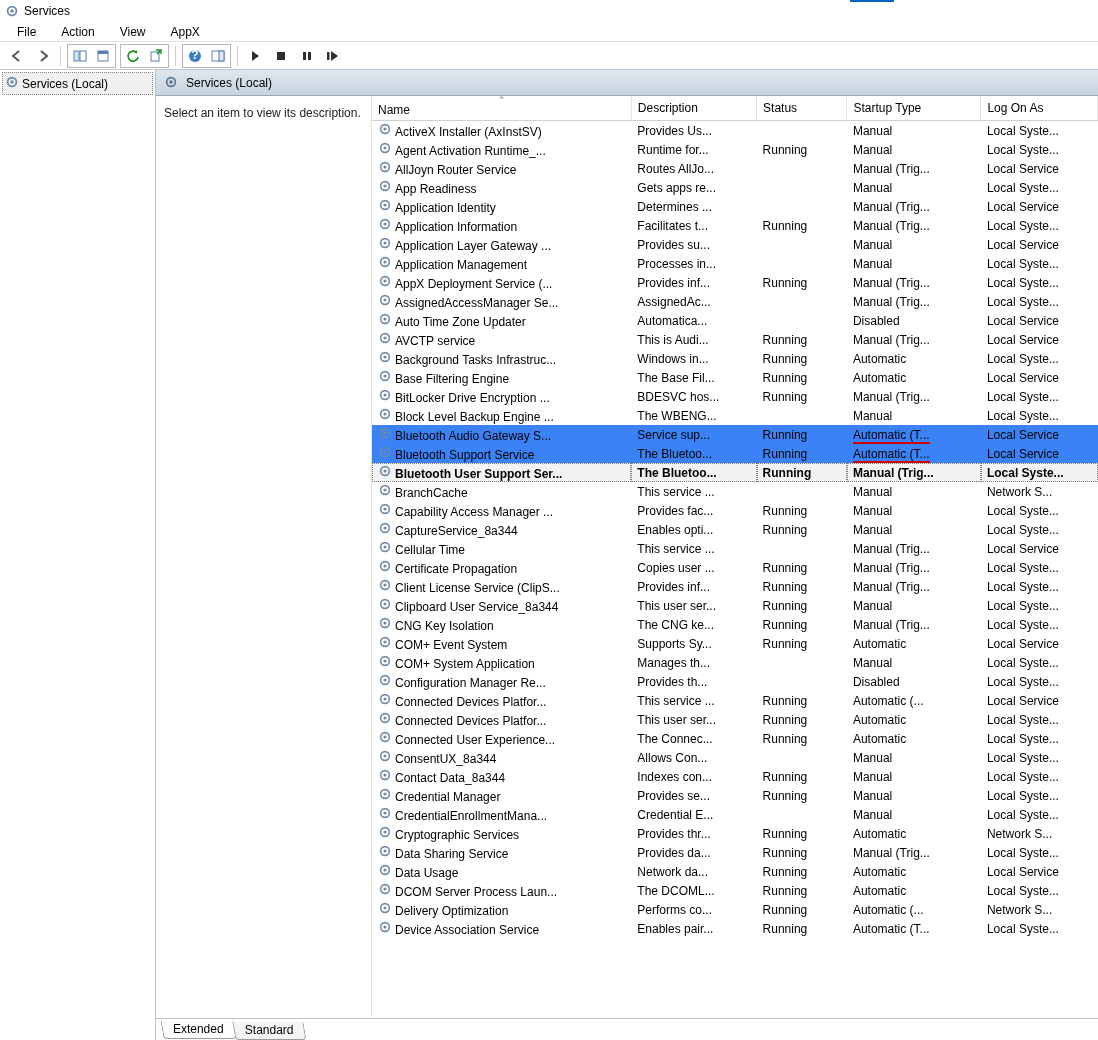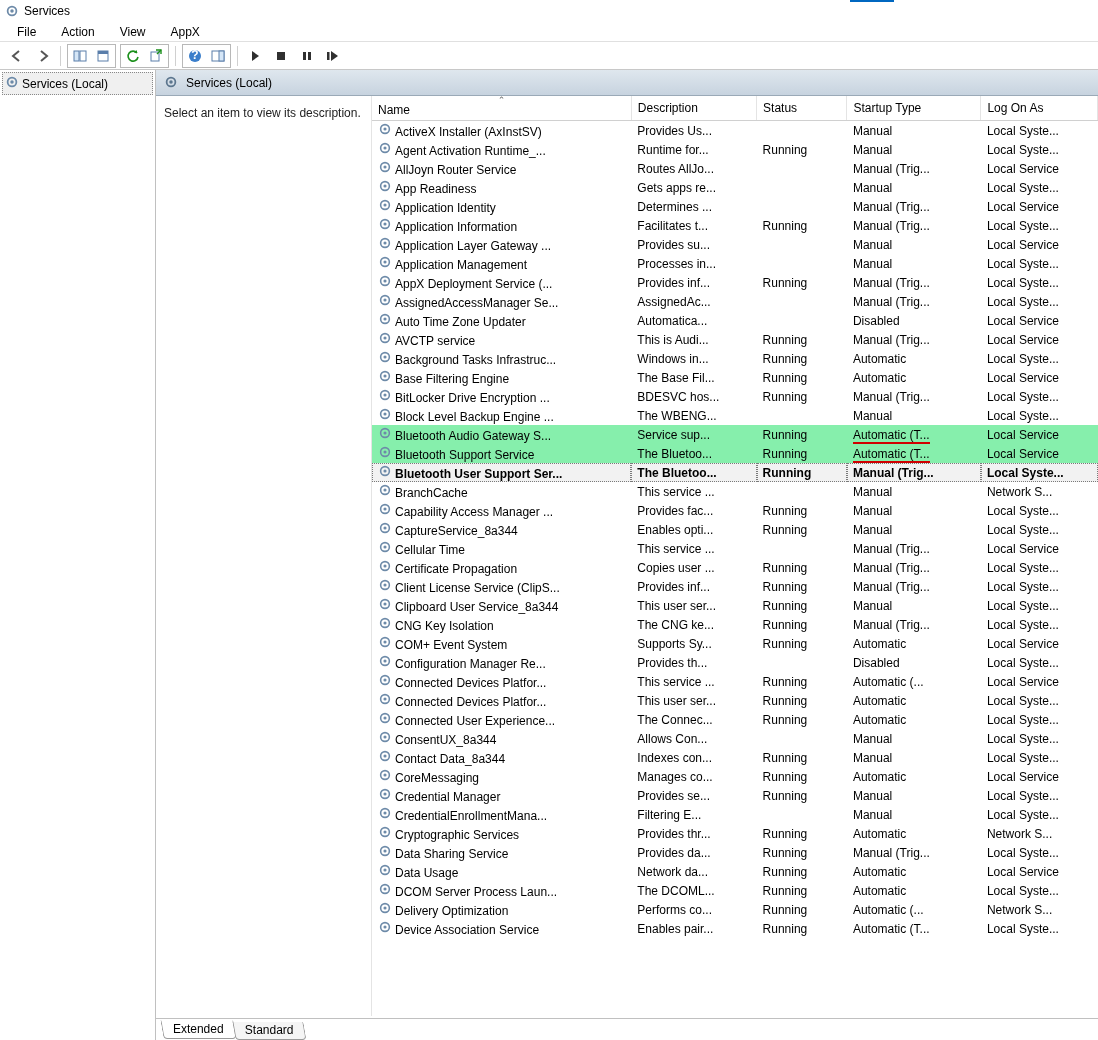--- a/index.html
+++ b/index.html
@@ -26,21 +26,21 @@
   .header-strip { height:26px; background:linear-gradient(#dfe7ee,#c7d3df); border-bottom:1px solid #9aa9b7; display:flex; align-items:center; gap:6px; padding:0 8px; }
   .header-strip .icon { width:16px; height:16px; display:inline-flex; }
   .content-row { flex:1; display:flex; min-height:0; }
   .desc-col { width:215px; padding:10px 8px; font-size:11.5px; color:#222; }
   .list-col { flex:1; overflow:auto; border-left:1px solid #e4e4e4; }
   table { border-collapse:collapse; width:100%; table-layout:fixed; }
   th { text-align:left; font-weight:400; padding:3px 6px; border-right:1px solid #e4e4e4; border-bottom:1px solid #d0d0d0; background:#fff; white-space:nowrap; overflow:hidden; text-overflow:ellipsis; position:sticky; top:0; }
   .sort-caret { display:block; text-align:center; font-size:9px; line-height:6px; color:#666; height:6px; margin-top:-2px; }
   td { padding:1px 6px; white-space:nowrap; overflow:hidden; text-overflow:ellipsis; height:19px; vertical-align:middle; }
   tr.svc td.namecell { display:flex; align-items:flex-end; gap:3px; }
-  tr.hl { background:#86efac; }
+  tr.hl { background:#3b82f6; }
   tr.hl .startup span.redline { border-bottom:2px solid #d00000; }
   tr.focused td { outline:1px dotted #7a7a7a; outline-offset:-1px;font-weight:bold; }
   tr.focused { background:#f2f2f2; }
   
   .bottom-tabs { height:22px; display:flex; align-items:flex-end; padding-left:6px; border-top:1px solid #c0c0c0; margin-top:2px; gap:0; }
   .btab { border:1px solid #9a9a9a; border-top:none; border-radius:0 0 4px 4px; padding:1px 10px 2px; font-size:11.5px; background:#f5f5f5; margin-right:-1px; transform:skewX(10deg); }
   .btab > span { display:inline-block; transform:skewX(-10deg); }
   .btab.active { background:#fff; border-top:1px solid #fff; position:relative; top:-1px; }
   .gear-svg { width:14px; height:14px; }
   
@@ -556,20 +556,33 @@
                 <td>Running</td>
                 <td class="startup">Automatic</td>
                 <td>Local Service</td>
               </tr>
               <tr class="svc">
                 <td class="namecell">
                   <span><svg class="gear-svg" viewBox="0 0 16 16">
                       <circle cx="8" cy="8" r="5" fill="none" stroke="#6d8aa8" stroke-width="1.8"></circle>
                       <circle cx="8" cy="8" r="1.8" fill="#6d8aa8"></circle>
                     </svg></span>
+                  <span>COM+ System Application</span>
+                </td>
+                <td>Manages th...</td>
+                <td></td>
+                <td class="startup">Manual</td>
+                <td>Local Syste...</td>
+              </tr>
+              <tr class="svc">
+                <td class="namecell">
+                  <span><svg class="gear-svg" viewBox="0 0 16 16">
+                      <circle cx="8" cy="8" r="5" fill="none" stroke="#6d8aa8" stroke-width="1.8"></circle>
+                      <circle cx="8" cy="8" r="1.8" fill="#6d8aa8"></circle>
+                    </svg></span>
                   <span>Configuration Manager Re...</span>
                 </td>
                 <td>Provides th...</td>
                 <td></td>
                 <td class="startup">Disabled</td>
                 <td>Local Syste...</td>
               </tr>
               <tr class="svc">
                 <td class="namecell">
                   <span><svg class="gear-svg" viewBox="0 0 16 16">
@@ -634,49 +647,36 @@
                 <td>Running</td>
                 <td class="startup">Manual</td>
                 <td>Local Syste...</td>
               </tr>
               <tr class="svc">
                 <td class="namecell">
                   <span><svg class="gear-svg" viewBox="0 0 16 16">
                       <circle cx="8" cy="8" r="5" fill="none" stroke="#6d8aa8" stroke-width="1.8"></circle>
                       <circle cx="8" cy="8" r="1.8" fill="#6d8aa8"></circle>
                     </svg></span>
-                  <span>CoreMessaging</span>
-                </td>
-                <td>Manages co...</td>
-                <td>Running</td>
-                <td class="startup">Automatic</td>
-                <td>Local Service</td>
-              </tr>
-              <tr class="svc">
-                <td class="namecell">
-                  <span><svg class="gear-svg" viewBox="0 0 16 16">
-                      <circle cx="8" cy="8" r="5" fill="none" stroke="#6d8aa8" stroke-width="1.8"></circle>
-                      <circle cx="8" cy="8" r="1.8" fill="#6d8aa8"></circle>
-                    </svg></span>
                   <span>Credential Manager</span>
                 </td>
                 <td>Provides se...</td>
                 <td>Running</td>
                 <td class="startup">Manual</td>
                 <td>Local Syste...</td>
               </tr>
               <tr class="svc">
                 <td class="namecell">
                   <span><svg class="gear-svg" viewBox="0 0 16 16">
                       <circle cx="8" cy="8" r="5" fill="none" stroke="#6d8aa8" stroke-width="1.8"></circle>
                       <circle cx="8" cy="8" r="1.8" fill="#6d8aa8"></circle>
                     </svg></span>
                   <span>CredentialEnrollmentMana...</span>
                 </td>
-                <td>Filtering E...</td>
+                <td>Credential E...</td>
                 <td></td>
                 <td class="startup">Manual</td>
                 <td>Local Syste...</td>
               </tr>
               <tr class="svc">
                 <td class="namecell">
                   <span><svg class="gear-svg" viewBox="0 0 16 16">
                       <circle cx="8" cy="8" r="5" fill="none" stroke="#6d8aa8" stroke-width="1.8"></circle>
                       <circle cx="8" cy="8" r="1.8" fill="#6d8aa8"></circle>
                     </svg></span>

